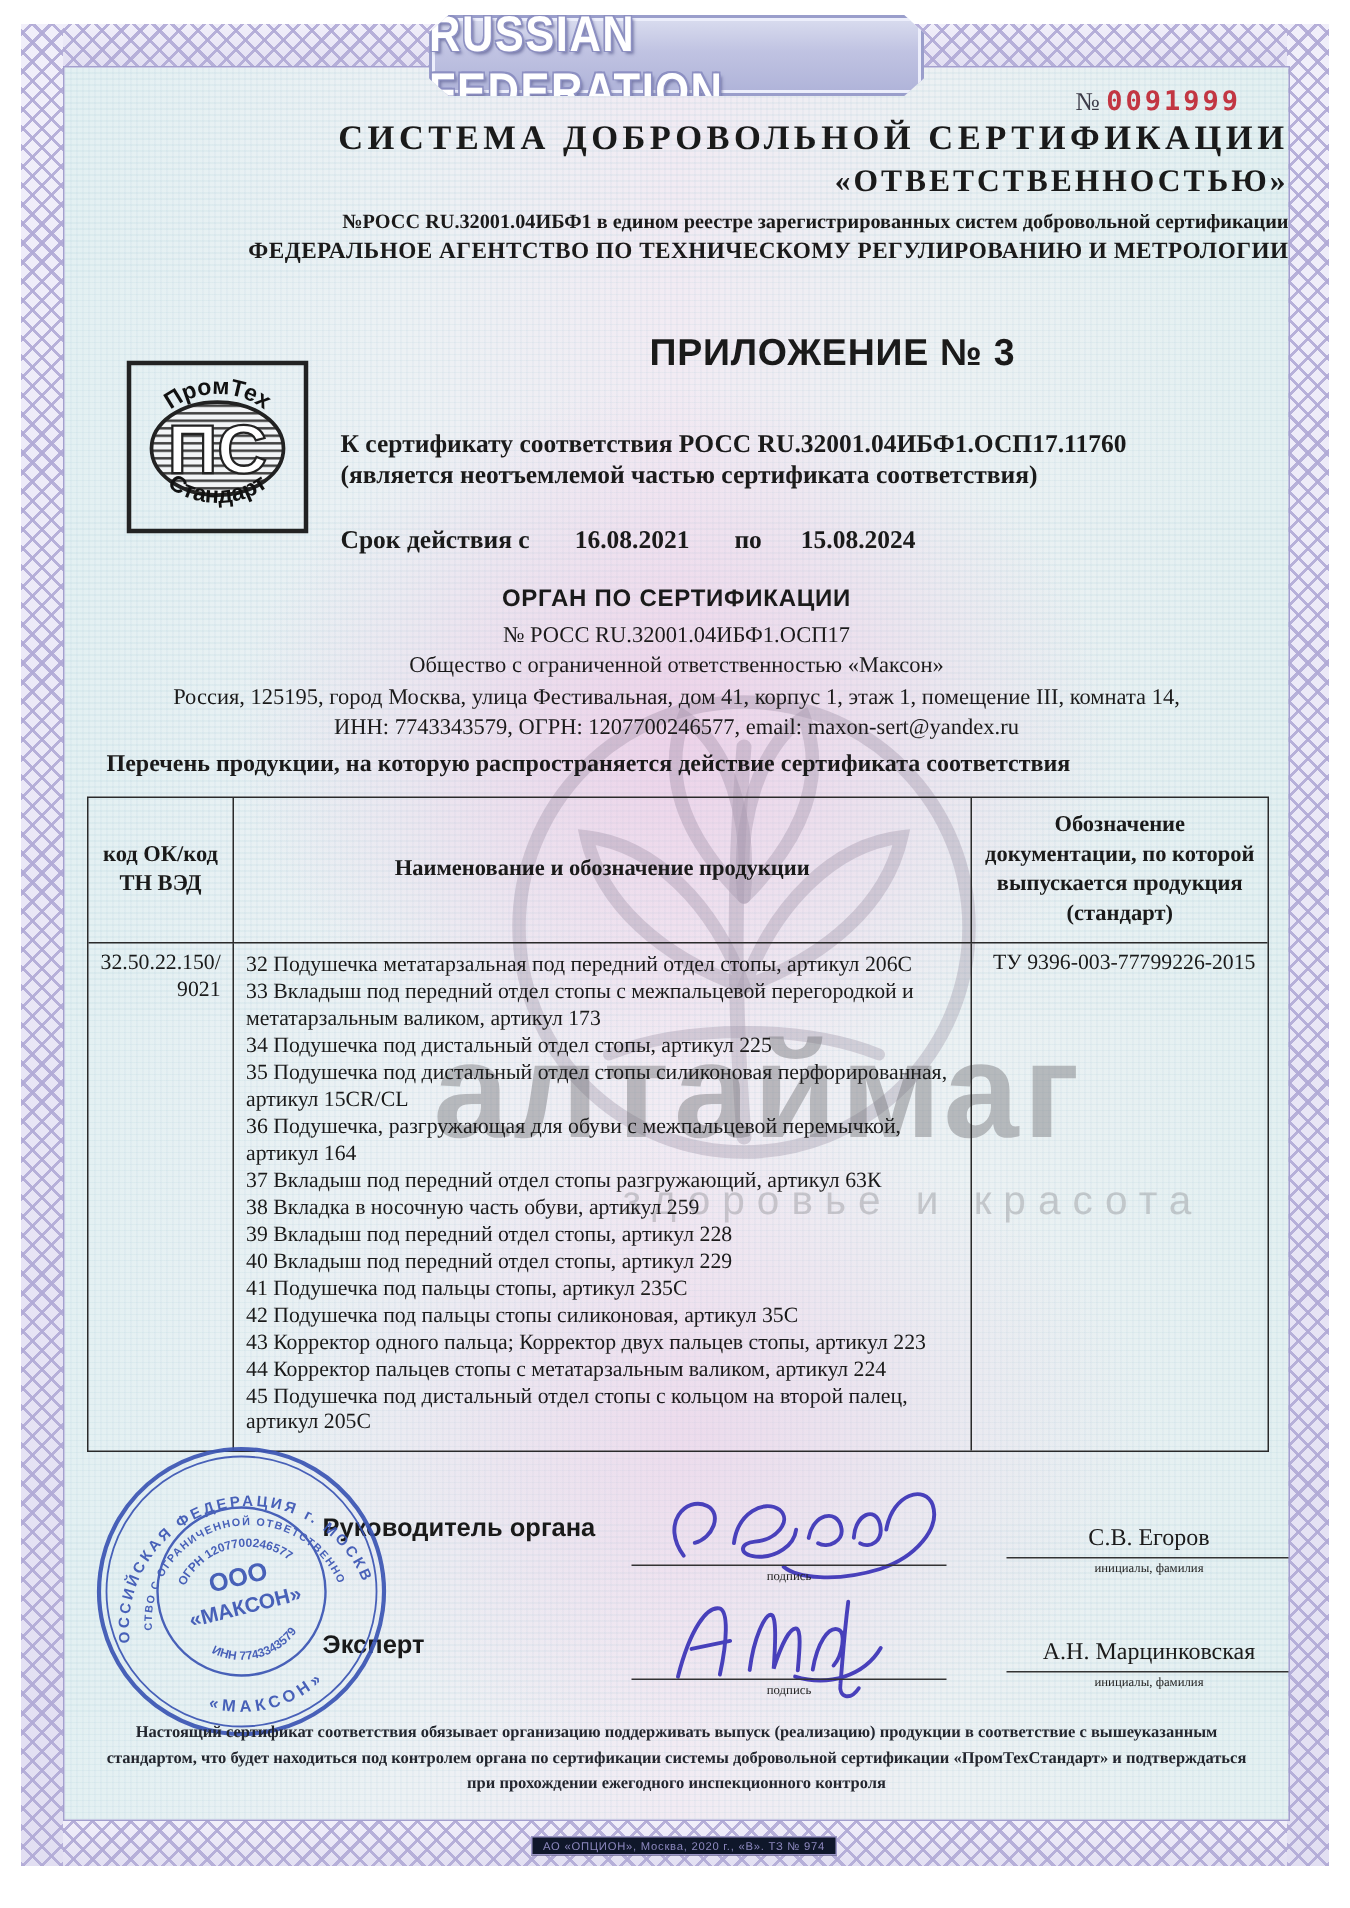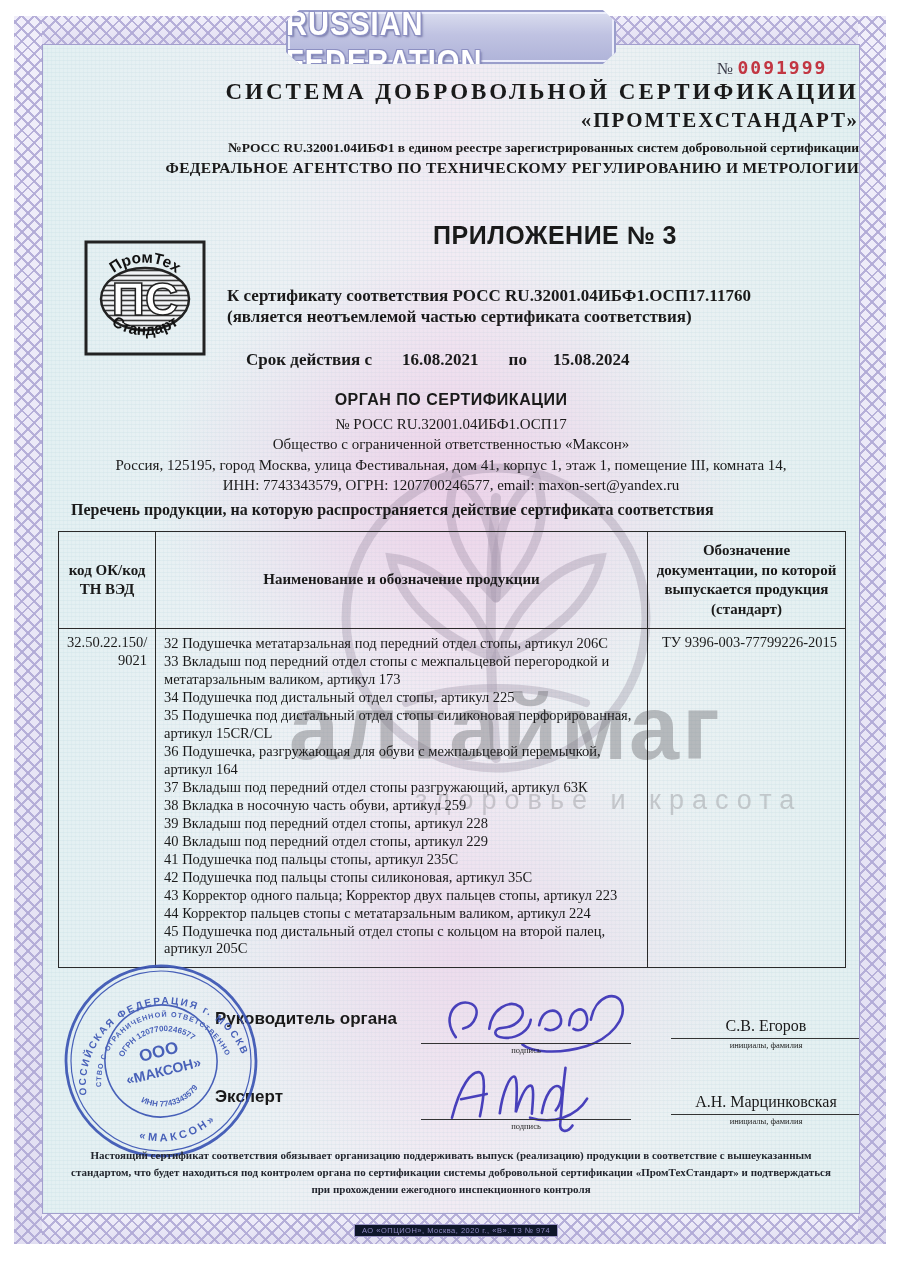--- a/index.html
+++ b/index.html
@@ -48,21 +48,21 @@
   .hdr .t2{font-size:21px;font-weight:bold;letter-spacing:2px;margin-top:3px;}
   .hdr .reg{font-size:13.5px;font-weight:bold;margin-top:7px;}
   .hdr .agency{font-size:15.5px;font-weight:bold;margin-top:3px;letter-spacing:.3px;}
 
   
   .appendix-title{position:absolute;left:0;top:176px;width:100%;text-align:center;
     font-family:"Liberation Sans",sans-serif;font-weight:bold;font-size:25px;transform:translateX(104px);letter-spacing:.5px;}
   .logo{position:absolute;left:40px;top:194px;}
   .cert-block{position:absolute;left:184px;top:240px;width:600px;}
   .cert-block .l1,.cert-block .l2{font-size:17px;font-weight:bold;line-height:1.25;}
-  .validity{margin-top:22px;font-size:17px;font-weight:bold;margin-left:19px;}
+  .validity{margin-top:22px;font-size:17px;font-weight:bold;}
   .validity .gap1{display:inline-block;width:30px;}
   .validity .gap2{display:inline-block;width:26px;}
 
   
   .organ{position:absolute;left:0;top:344px;width:100%;text-align:center;line-height:1.36;}
   .organ .ot{font-family:"Liberation Sans",sans-serif;font-weight:bold;font-size:16px;letter-spacing:.5px;margin-bottom:3px;}
   .organ div{font-size:15px;}
 
   .list-title{position:absolute;left:28px;top:456px;font-size:16px;font-weight:bold;}
 
@@ -137,21 +137,21 @@
     <div class="wm-brand">алтаймаг</div>
     <div class="wm-tagline">здоровье и красота</div>
 
     <div class="doc-number">
       <span class="no">№</span>
       <span class="digits">0091999</span>
     </div>
 
     <div class="hdr">
       <div class="t1">СИСТЕМА ДОБРОВОЛЬНОЙ СЕРТИФИКАЦИИ</div>
-      <div class="t2">«ПРОМТЕХСТАНДАРТ»</div>
+      <div class="t2">«ОТВЕТСТВЕННОСТЬЮ»</div>
       <div class="reg">№РОСС RU.32001.04ИБФ1 в едином реестре зарегистрированных систем добровольной сертификации</div>
       <div class="agency">ФЕДЕРАЛЬНОЕ АГЕНТСТВО ПО ТЕХНИЧЕСКОМУ РЕГУЛИРОВАНИЮ И МЕТРОЛОГИИ</div>
     </div>
 
     <div class="appendix-title">ПРИЛОЖЕНИЕ № 3</div>
 
     <svg class="logo" width="124" height="118" viewBox="0 0 124 118">
       <defs>
         <pattern id="hatch" width="5" height="5" patternUnits="userSpaceOnUse">
           <rect width="5" height="5" fill="#f2f4f6"></rect>

